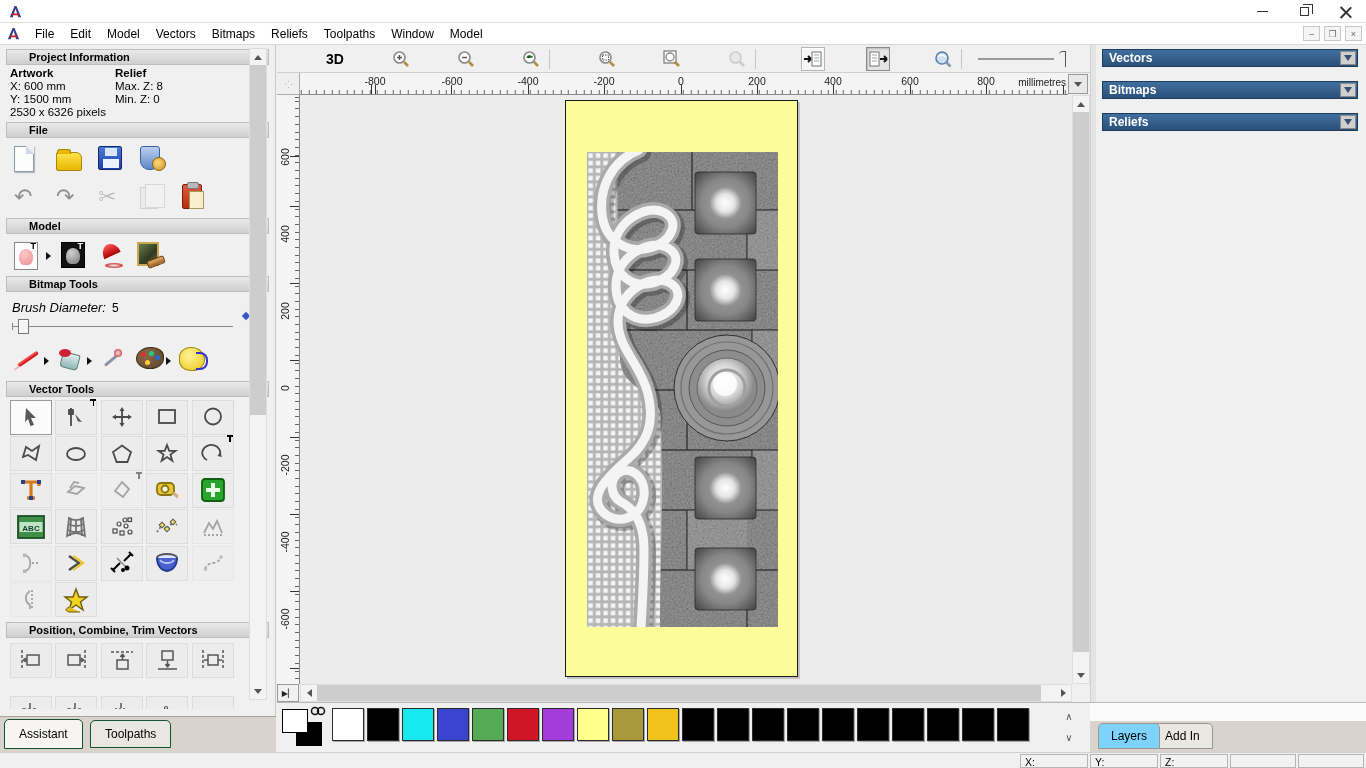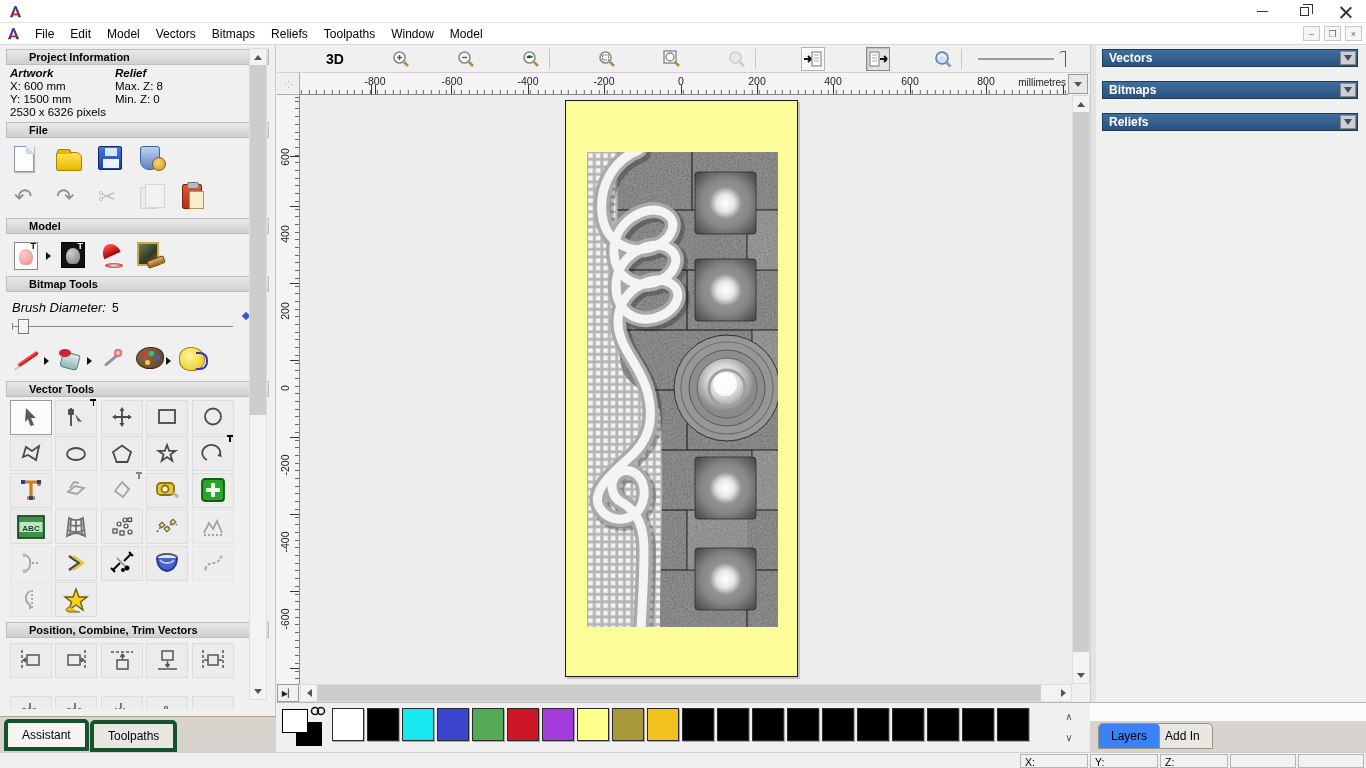--- a/index.html
+++ b/index.html
@@ -29,21 +29,21 @@
 
   
   #left-panel { left:0; top:45px; width:276px; height:675px; background:#f0f0f0; border-right:1px solid #c9c9c9; }
   .section-header { position:relative; margin:4px 6px 2px 6px; height:16px; background:linear-gradient(#e9e9e9,#cfcfcf); border:1px solid #bdbdbd; display:flex; align-items:center; }
   .section-header .hdr-label { font-weight:bold; font-size:11px; padding-left:22px; }
   .collapse-btn { position:absolute; right:1px; top:1px; width:15px; height:12px; background:#e8e8e8; border:1px solid #999; display:flex; align-items:center; justify-content:center; }
   .tri-up { width:0; height:0; border-left:4px solid transparent; border-right:4px solid transparent; border-bottom:6px solid #555; }
   .tri-down { width:0; height:0; border-left:4px solid transparent; border-right:4px solid transparent; border-top:6px solid #36506e; }
 
   #proj-info { margin:2px 10px; display:grid; grid-template-columns:105px 1fr; row-gap:1px; font-size:11.5px; }
-  #proj-info .b { font-weight:bold;font-style:italic; }
+  #proj-info .b { font-weight:bold; }
 
   .iconrow { display:flex; align-items:center; margin:6px 10px 2px 14px; gap:14px; height:32px; }
   .fi { width:28px; height:28px; position:relative; }
   .flyout { width:0; height:0; border-top:4px solid transparent; border-bottom:4px solid transparent; border-left:5px solid #111; margin-left:-6px; }
   .glyph { font-size:22px; color:#909090; line-height:26px; }
 
   
   .ic-page { width:20px; height:26px; background:#fdfdfd; border:1px solid #8a9ab0; position:relative; box-shadow:1px 1px 1px #bbb; }
   .ic-page::after { content:""; position:absolute; right:-1px; top:-1px; border-style:solid; border-width:0 8px 8px 0; border-color:#cdd8ea #f0f0f0; }
   .ic-folder { width:26px; height:19px; margin-top:6px; background:linear-gradient(#ffe34d,#e8b800); border:1px solid #a88600; border-radius:2px 6px 2px 2px; position:relative; }
@@ -113,21 +113,21 @@
   .nes-label { font-weight:bold; font-size:13px; letter-spacing:0.5px; }
 
   
   #lp-scroll { left:249px; top:48px; width:18px; height:652px; background:#f3f3f3; border:1px solid #ddd; }
   .sb-btn { width:16px; height:16px; background:#f3f3f3; display:flex; align-items:center; justify-content:center; color:#707070; font-size:9px; }
   #lp-thumb { position:absolute; left:0; top:16px; width:16px; height:350px; background:#cdcdcd; }
   #lp-down { position:absolute; left:0; bottom:0; }
 
   
   #left-tabs { left:0; top:716px; width:276px; height:36px; background:#d8d4cd; border-top:1px solid #a9a49a; }
-  .doc-tab { position:absolute; top:3px; height:28px; padding:12px 14px; background:#e9e7e2; border:4px solid #14532d; border-radius:5px 5px 0 0; display:flex; align-items:center; font-size:12px; }
+  .doc-tab { position:absolute; top:3px; height:28px; padding:12px 14px; background:#e9e7e2; border:1px solid #14532d; border-radius:5px 5px 0 0; display:flex; align-items:center; font-size:12px; }
   .doc-tab.active { background:#f6f5f2; height:30px; top:2px; z-index:2; }
 
   
   #toolbar { left:277px; top:45px; width:813px; height:28px; background:#f0f0f0; border-bottom:1px solid #cfcfcf; display:flex; align-items:center; gap:2px; padding-left:6px; }
   .tb-btn { width:24px; height:24px; display:flex; align-items:center; justify-content:center; position:relative;margin-left:39px; }
   .tb-sep { width:1px; height:20px; background:#c6c6c6; margin:0 4px; }
   .tb-btn.grey { opacity:.4; }
   .tb-toggle { border:1px solid #b5b5b5; background:#f6f6f6; box-shadow:1px 1px 0 #fff inset; }
   .tb-toggle.pressed { border:1px solid #8a8a8a; background:#e4e4e4; box-shadow:inset 1px 1px 2px #bbb; }
   #tb-3d { font-weight:bold; font-size:14px; width:26px; }
@@ -175,21 +175,21 @@
   #chip-link { position:absolute; left:28px; top:-4px; }
   #swatches { position:absolute; left:55px; top:5px; display:flex; gap:3px; }
   .swatch { width:32px; height:33px; border:1px solid #2b2b2b; box-shadow:1px 1px 0 #aaa; }
   #pal-scroll { position:absolute; right:12px; top:5px; width:18px; height:38px; display:flex; flex-direction:column; justify-content:space-between; }
   .pal-arrow { width:18px; height:17px; display:flex; align-items:center; justify-content:center; color:#555; font-size:10px; background:#f0f0f0; }
 
   
   #layers-area { left:1090px; top:702px; width:276px; height:50px; background:#fbfbfb; border-top:1px solid #b9b9b9; }
   #layers-tabstrip { position:absolute; left:0; top:18px; width:276px; height:32px; background:#d8d4cd; }
   .mini-tab { position:absolute; top:2px; height:26px; padding:0 12px; background:#e9e7e2; border:1px solid #9a958b; border-radius:5px 5px 0 0; display:flex; align-items:center; font-size:12px; }
-  .mini-tab.active { background:#3b82f6; z-index:2; }
+  .mini-tab.active { background:#7dd3fc; z-index:2; }
 
   
   #statusbar { left:0; top:752px; width:1366px; height:16px; background:#f0f0f0; border-top:1px solid #d0d0d0; }
   .st-cell { position:absolute; top:1px; height:14px; border:1px solid #b5b5b5; background:#f2f2f2; font-size:10.5px; padding:1px 0 0 4px; }
 
   .uarr { width:0;height:0;border-left:4px solid transparent;border-right:4px solid transparent;border-bottom:5px solid #555; }
   .darr { width:0;height:0;border-left:4px solid transparent;border-right:4px solid transparent;border-top:5px solid #555; }
   .larr { width:0;height:0;border-top:4px solid transparent;border-bottom:4px solid transparent;border-right:5px solid #555; }
   .rarr { width:0;height:0;border-top:4px solid transparent;border-bottom:4px solid transparent;border-left:5px solid #555; }
 </style>

